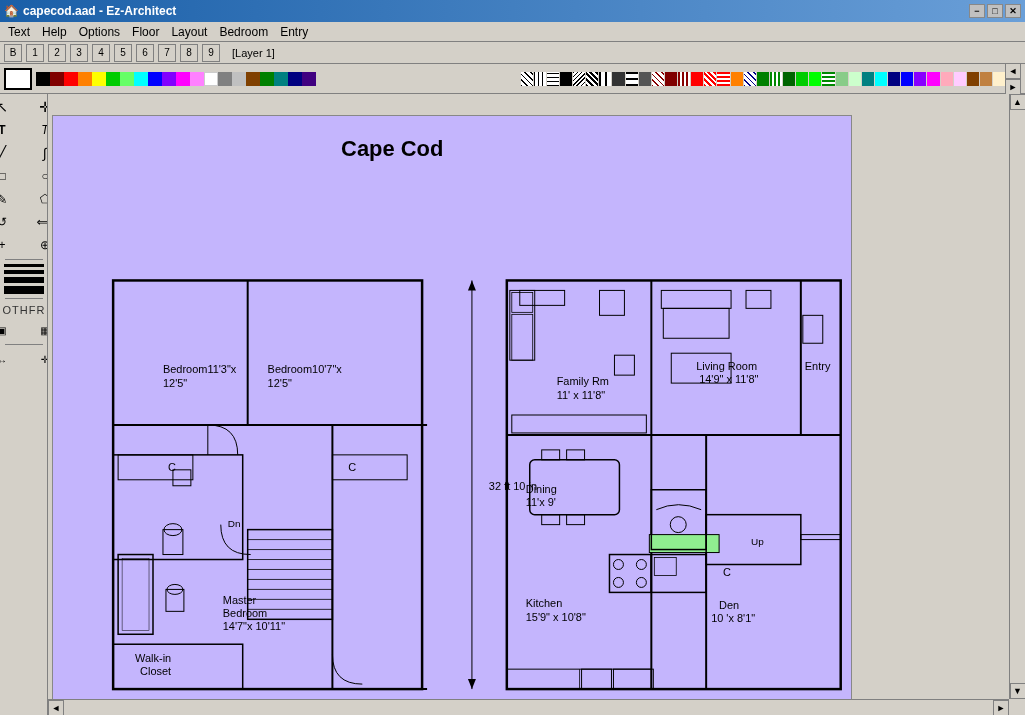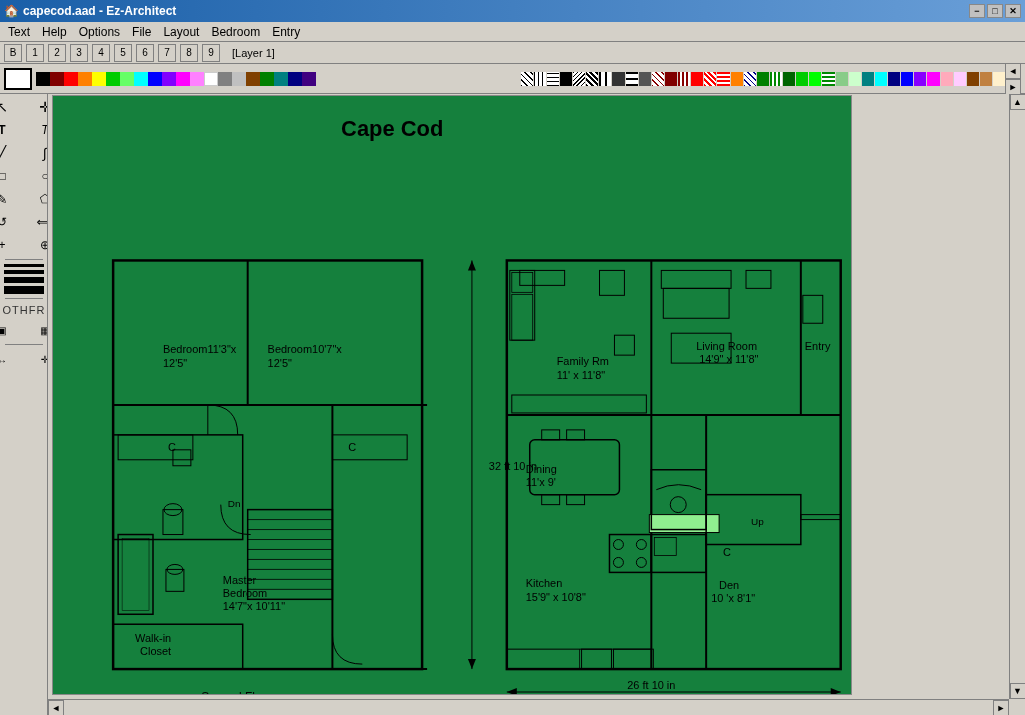--- a/index.html
+++ b/index.html
@@ -89,23 +89,23 @@
       height: 16px; background: #d4d0c8; border-top: 1px solid #808080;
       position: absolute; bottom: 0; left: 0; right: 16px;
     }
     .scroll-btn {
       width: 16px; height: 16px; background: #d4d0c8; border: 1px solid #808080;
       display: flex; align-items: center; justify-content: center; font-size: 9px; cursor: pointer;
     }
 
     
     #drawing-sheet {
-      position: absolute; top: 1px; left: 4px;
+      position: absolute; top: 21px; left: 4px;
       width: 800px; height: 600px;
-      background: #15803d; border: 1px solid #888;
+      background: #c4b5fd; border: 1px solid #888;
     }
 
     
     #floor-plan-svg {
       position: absolute; top: 0; left: 0; width: 100%; height: 100%;
     }
   </style>
 </head>
 <body>
 
@@ -118,21 +118,21 @@
     <div class="title-btn">−</div>
     <div class="title-btn">□</div>
     <div class="title-btn">✕</div>
   </div>
 </div>
 
 <div id="menubar">
   <span class="menu-item">Text</span>
   <span class="menu-item">Help</span>
   <span class="menu-item">Options</span>
-  <span class="menu-item">File</span>
+  <span class="menu-item">Floor</span>
   <span class="menu-item">Layout</span>
   <span class="menu-item">Bedroom</span>
   <span class="menu-item">Entry</span>
 </div>
 
 <div id="toolbar-row">
   <div class="toolbar-btn">B</div>
   <div class="toolbar-btn">1</div>
   <div class="toolbar-btn">2</div>
   <div class="toolbar-btn">3</div>

